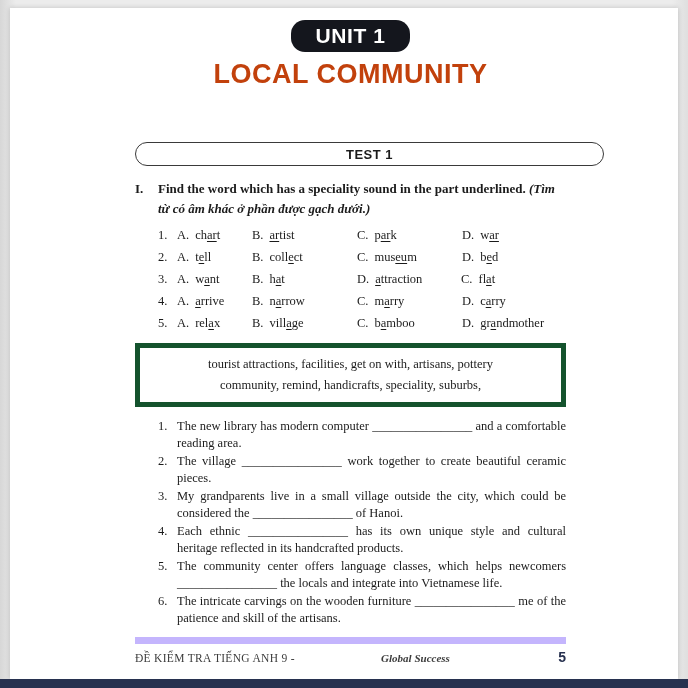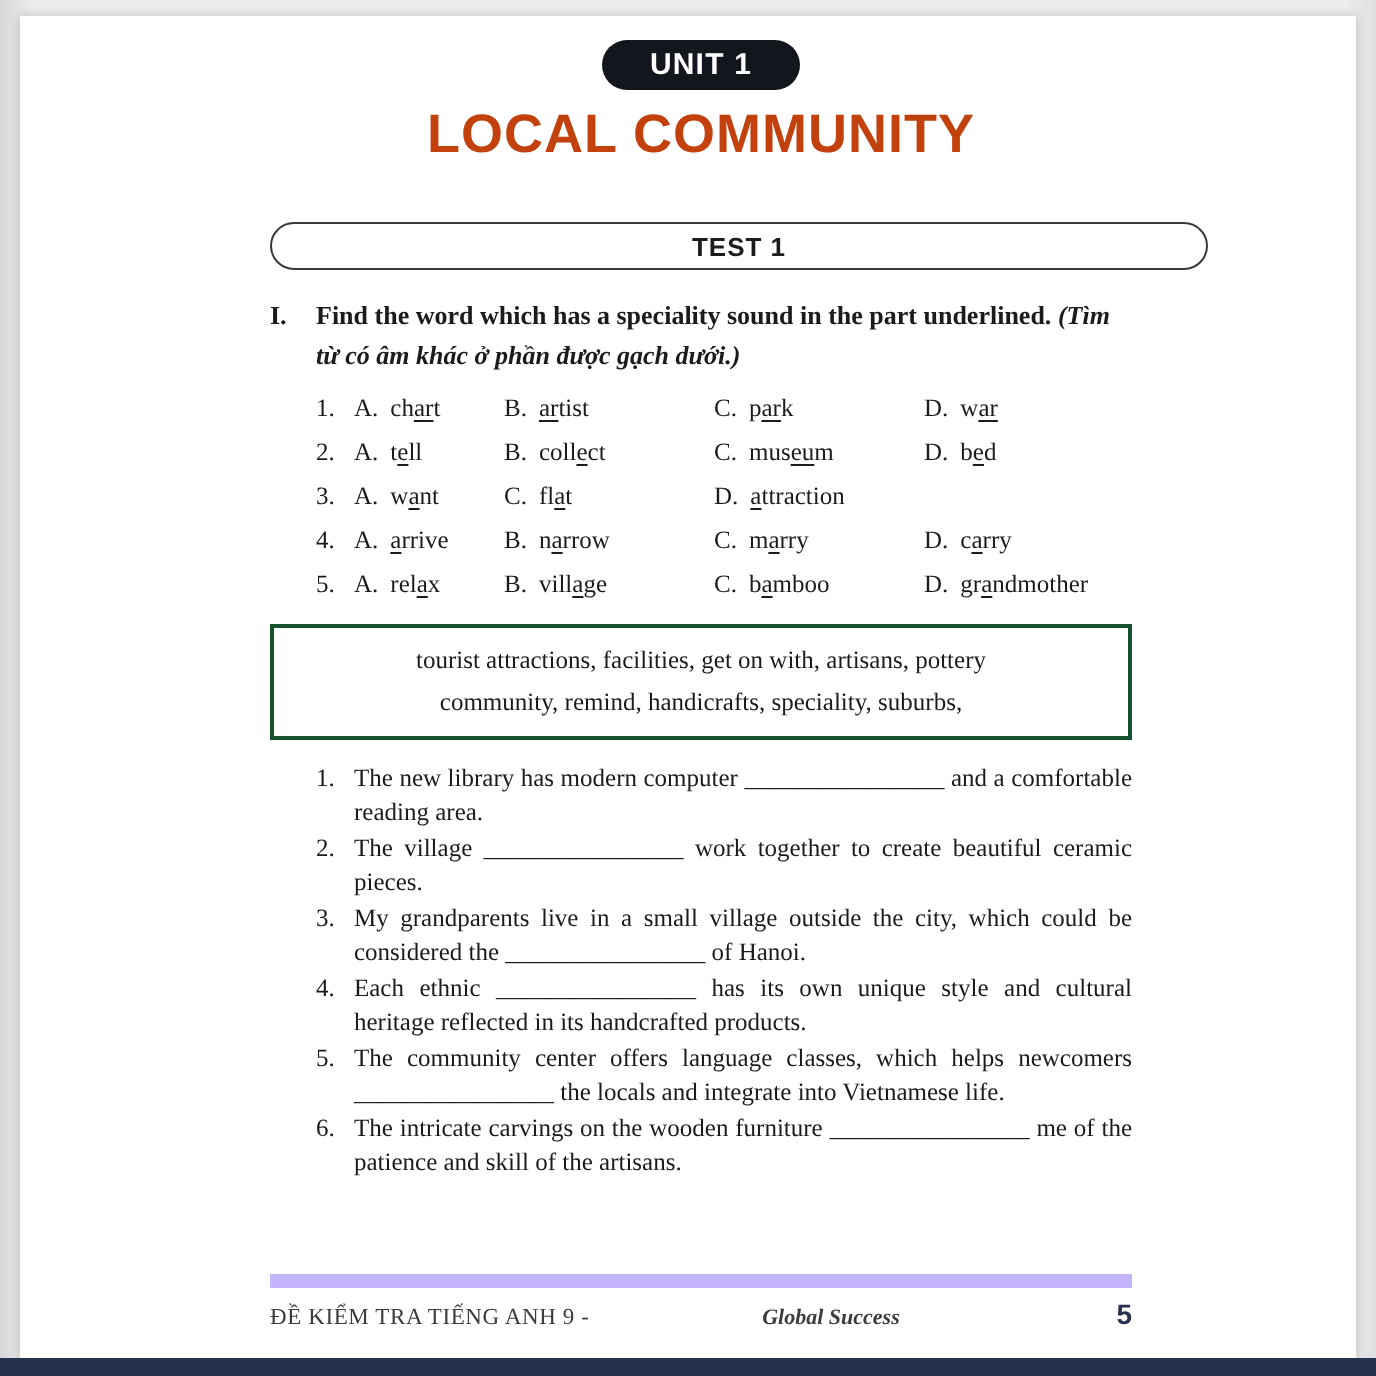--- a/index.html
+++ b/index.html
@@ -12,49 +12,49 @@
   .page{
     position:absolute;left:10px;right:10px;top:8px;bottom:9px;
     background:#ffffff;box-shadow:0 0 5px rgba(0,0,0,.18);
     box-sizing:border-box;padding:12px 112px 14px 125px;
     display:flex;flex-direction:column;
   }
   .bottom-bar{position:absolute;left:0;right:0;bottom:0;height:9px;background:#27314f;}
 
   .unit-badge{
     align-self:center;background:#14161d;color:#fff;
-    font-family:"Liberation Sans",sans-serif;font-weight:bold;font-size:15px;
+    font-family:"Liberation Sans",sans-serif;font-weight:bold;font-size:21px;
     letter-spacing:.6px;padding:4px 24px;border-radius:14px;text-align:center;
   }
   .page-title{
     margin:7px 0 0;text-align:center;
     font-family:"Liberation Sans",sans-serif;font-weight:bold;font-size:27px;
     letter-spacing:.5px;color:#c2410c;
   }
   .test-badge{
-    margin:28px auto 0;width:469px;box-sizing:border-box;text-align:center;
+    margin:52px auto 0;width:469px;box-sizing:border-box;text-align:center;
     border:1px solid #3a3a3a;border-radius:13px;padding:4px 0 3px;
     font-family:"Liberation Sans",sans-serif;font-weight:bold;font-size:13px;letter-spacing:.5px;
   }
 
   .sec-head{display:flex;margin-top:13px;font-weight:bold;font-size:13px;line-height:1.5;}
   .sec-numeral{width:23px;flex:none;}
   .sec-text{flex:1;}
   .vi{font-style:italic;}
 
   .q-list{margin-top:6px;}
   .q-row{display:flex;margin-left:23px;font-size:12.5px;line-height:22px;}
   .q-num{width:19px;flex:none;}
   .opt{display:inline-block;}
   .o0{width:75px;}.o1{width:105px;}.o2{width:105px;}.o3{flex:1;}
   .lbl{margin-right:6px;}
   .ul{text-decoration:underline;text-underline-offset:2px;}
 
   .word-box{
-    border:2px solid #14532d;margin-top:9px;padding:6px 8px;
+    border:5px solid #14532d;margin-top:9px;padding:6px 8px;
     text-align:center;font-size:12.5px;line-height:1.68;
   }
   .fi-list{margin-top:11px;}
   .fi{display:flex;margin-left:23px;font-size:12.5px;line-height:1.32;margin-bottom:2px;}
   .fi-num{width:19px;flex:none;}
   .fi-text{flex:1;text-align:justify;}
 
   .footer{
     margin-top:auto;border-top:7px solid #c4b5fd;padding-top:5px;
     display:flex;justify-content:space-between;align-items:baseline;gap:16px;
@@ -93,22 +93,23 @@
       <span class="q-num">2.</span>
       <span class="opt o0"><span class="lbl">A.</span><span><span>t</span><span class="ul">e</span><span>ll</span></span></span>
       <span class="opt o1"><span class="lbl">B.</span><span><span>coll</span><span class="ul">e</span><span>ct</span></span></span>
       <span class="opt o2"><span class="lbl">C.</span><span><span>mus</span><span class="ul">eu</span><span>m</span></span></span>
       <span class="opt o3"><span class="lbl">D.</span><span><span>b</span><span class="ul">e</span><span>d</span></span></span>
     </div>
 
     <div class="q-row">
       <span class="q-num">3.</span>
       <span class="opt o0"><span class="lbl">A.</span><span><span>w</span><span class="ul">a</span><span>nt</span></span></span>
+      <span class="opt o1"><span class="lbl">B.</span><span><span>h</span><span class="ul">a</span><span>t</span></span></span>
+      <span class="opt o3"><span class="lbl">D.</span><span><span></span><span class="ul">a</span><span>ttraction</span></span></span>
       <span class="opt o2"><span class="lbl">C.</span><span><span>fl</span><span class="ul">a</span><span>t</span></span></span>
-      <span class="opt o3"><span class="lbl">D.</span><span><span></span><span class="ul">a</span><span>ttraction</span></span></span>
     </div>
 
     <div class="q-row">
       <span class="q-num">4.</span>
       <span class="opt o0"><span class="lbl">A.</span><span><span></span><span class="ul">a</span><span>rrive</span></span></span>
       <span class="opt o1"><span class="lbl">B.</span><span><span>n</span><span class="ul">a</span><span>rrow</span></span></span>
       <span class="opt o2"><span class="lbl">C.</span><span><span>m</span><span class="ul">a</span><span>rry</span></span></span>
       <span class="opt o3"><span class="lbl">D.</span><span><span>c</span><span class="ul">a</span><span>rry</span></span></span>
     </div>
 

